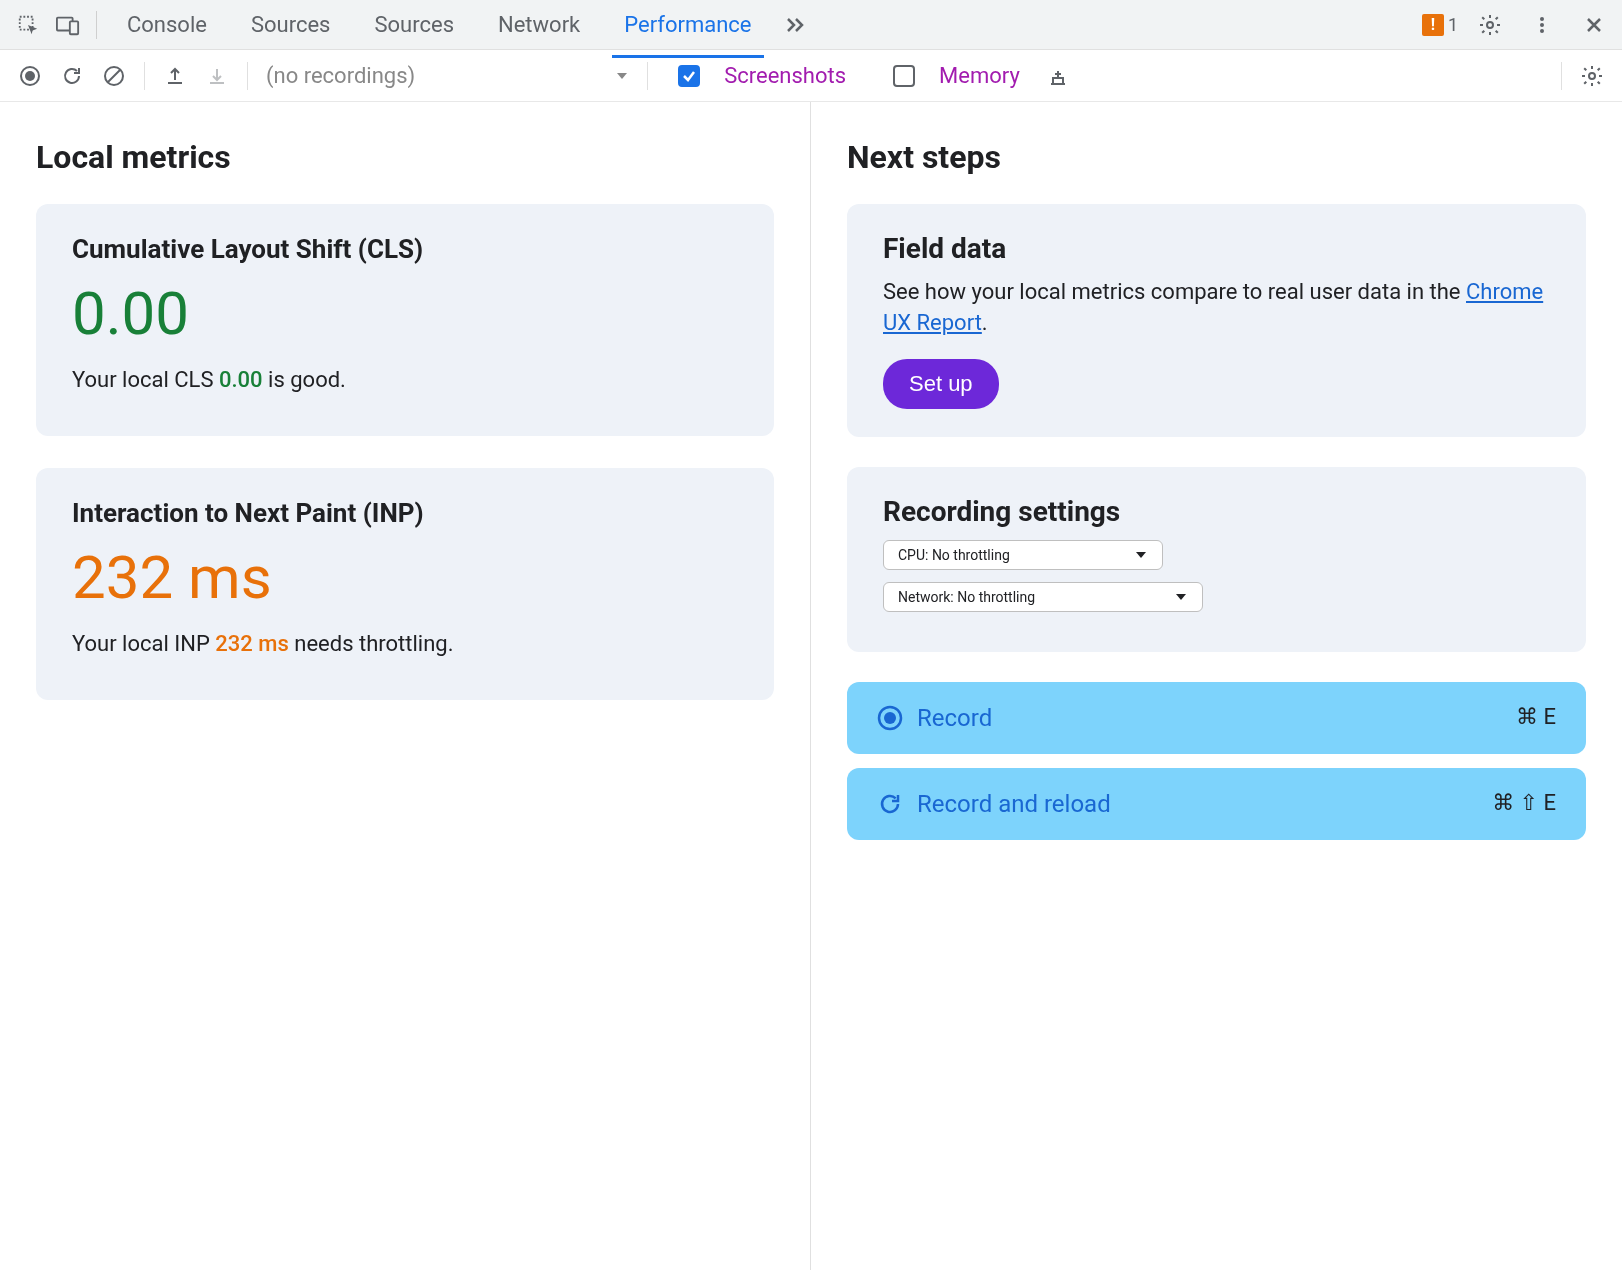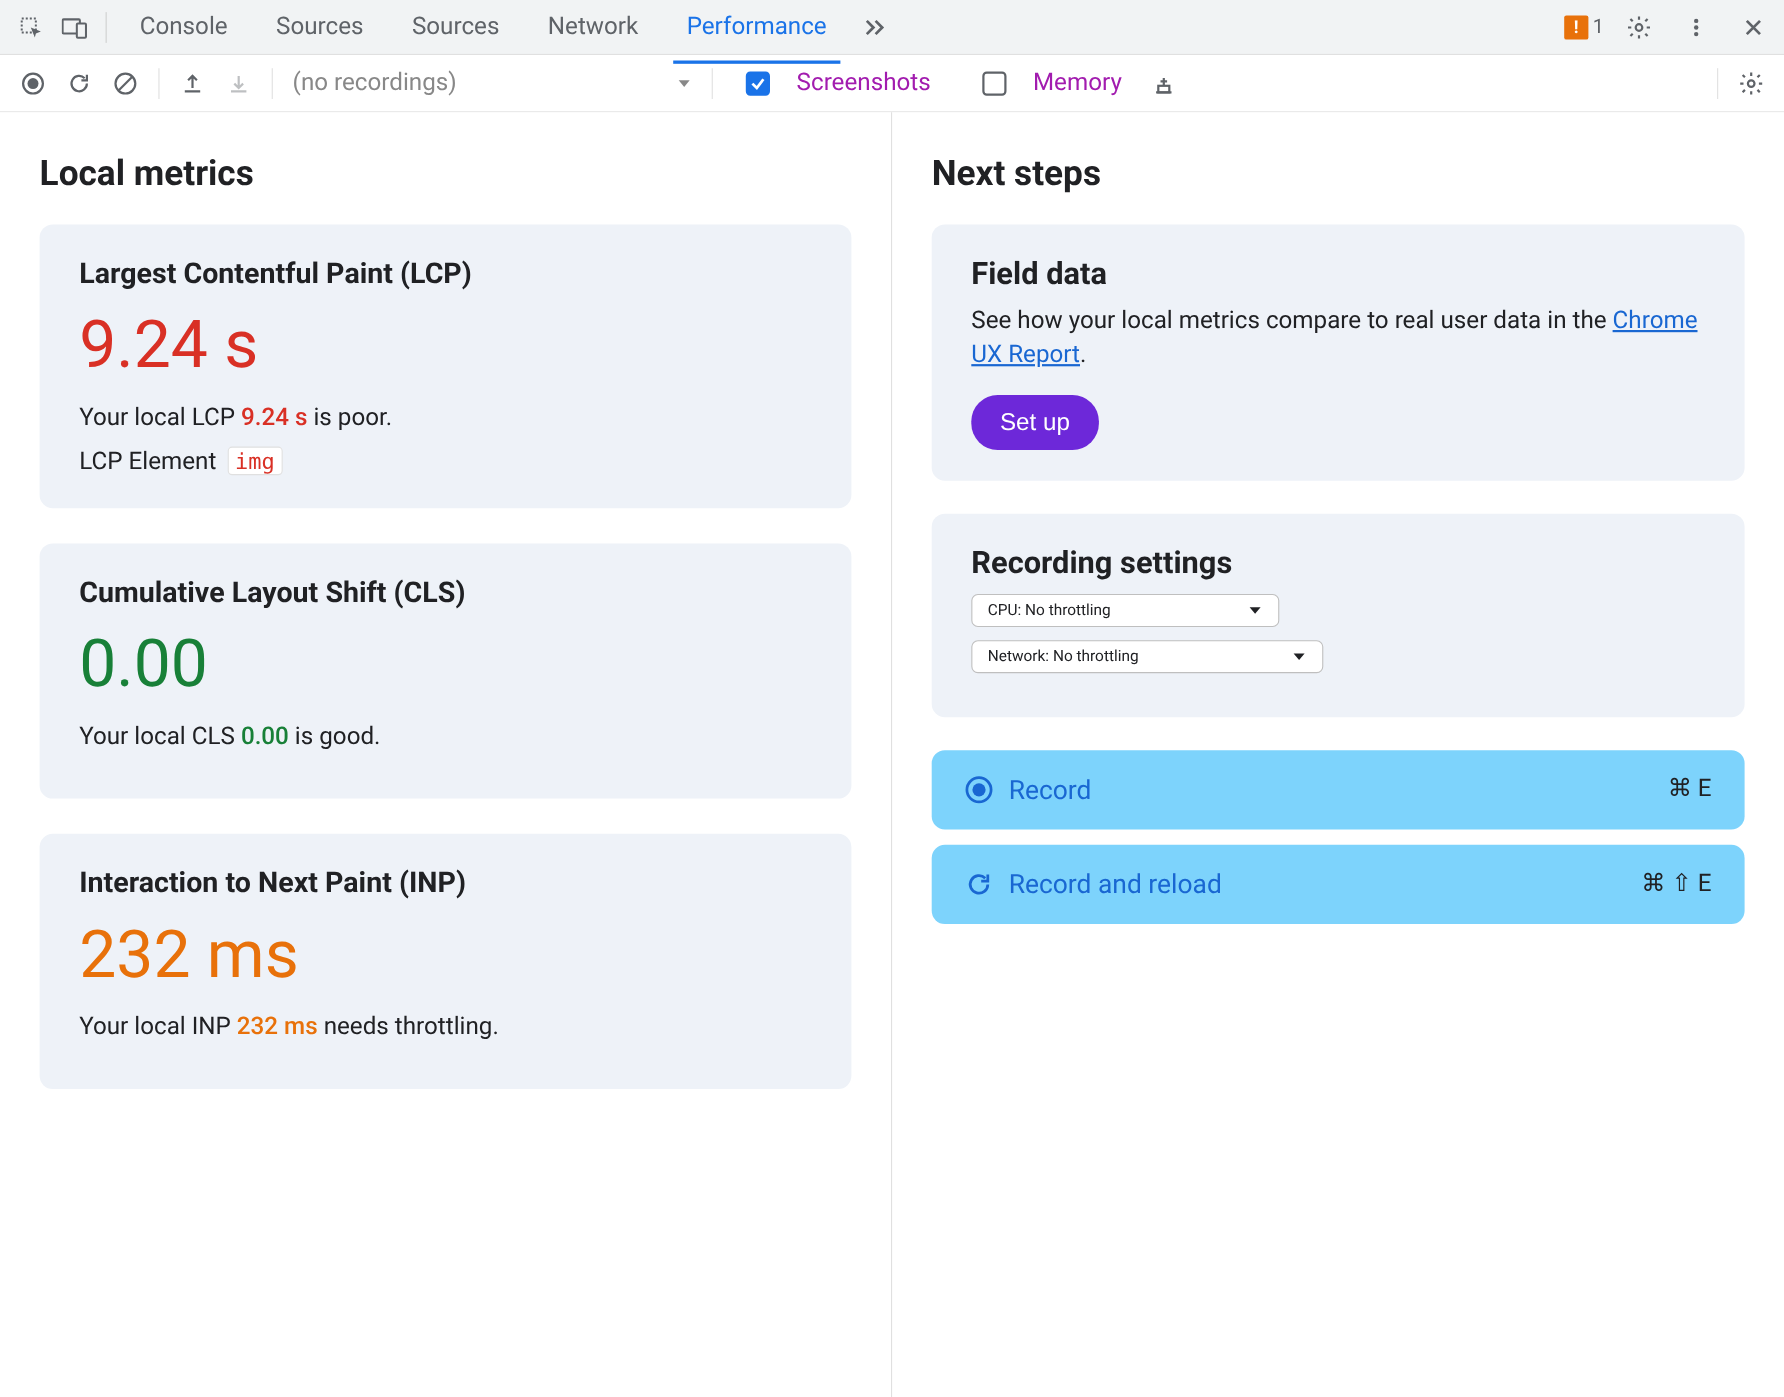--- a/index.html
+++ b/index.html
@@ -395,31 +395,20 @@
           <path d="M12 2v3M12 19v3M4.2 4.2l2.1 2.1M17.7 17.7l2.1 2.1M2 12h3M19 12h3M4.2 19.8l2.1-2.1M17.7 6.3l2.1-2.1" stroke="#5f6368" stroke-width="2"></path>
         </svg>
     </div>
   </div>
 </div>
 
 <div class="content">
   <div class="col-left">
     <div class="section-title">Local metrics</div>
 
-    <div class="metric-card">
-      <div class="metric-name">Largest Contentful Paint (LCP)</div>
-      <div class="metric-value poor">9.24 s</div>
-      <div class="metric-desc">
-        <span>Your local LCP </span><span class="val-poor">9.24 s</span><span> is poor.</span>
-      </div>
-      <div class="lcp-element-row">
-        <span>LCP Element</span>
-        <span class="code-tag">img</span>
-      </div>
-    </div>
 
     <div class="metric-card">
       <div class="metric-name">Cumulative Layout Shift (CLS)</div>
       <div class="metric-value good">0.00</div>
       <div class="metric-desc">
         <span>Your local CLS </span><span class="val-good">0.00</span><span> is good.</span>
       </div>
     </div>
 
     <div class="metric-card">

